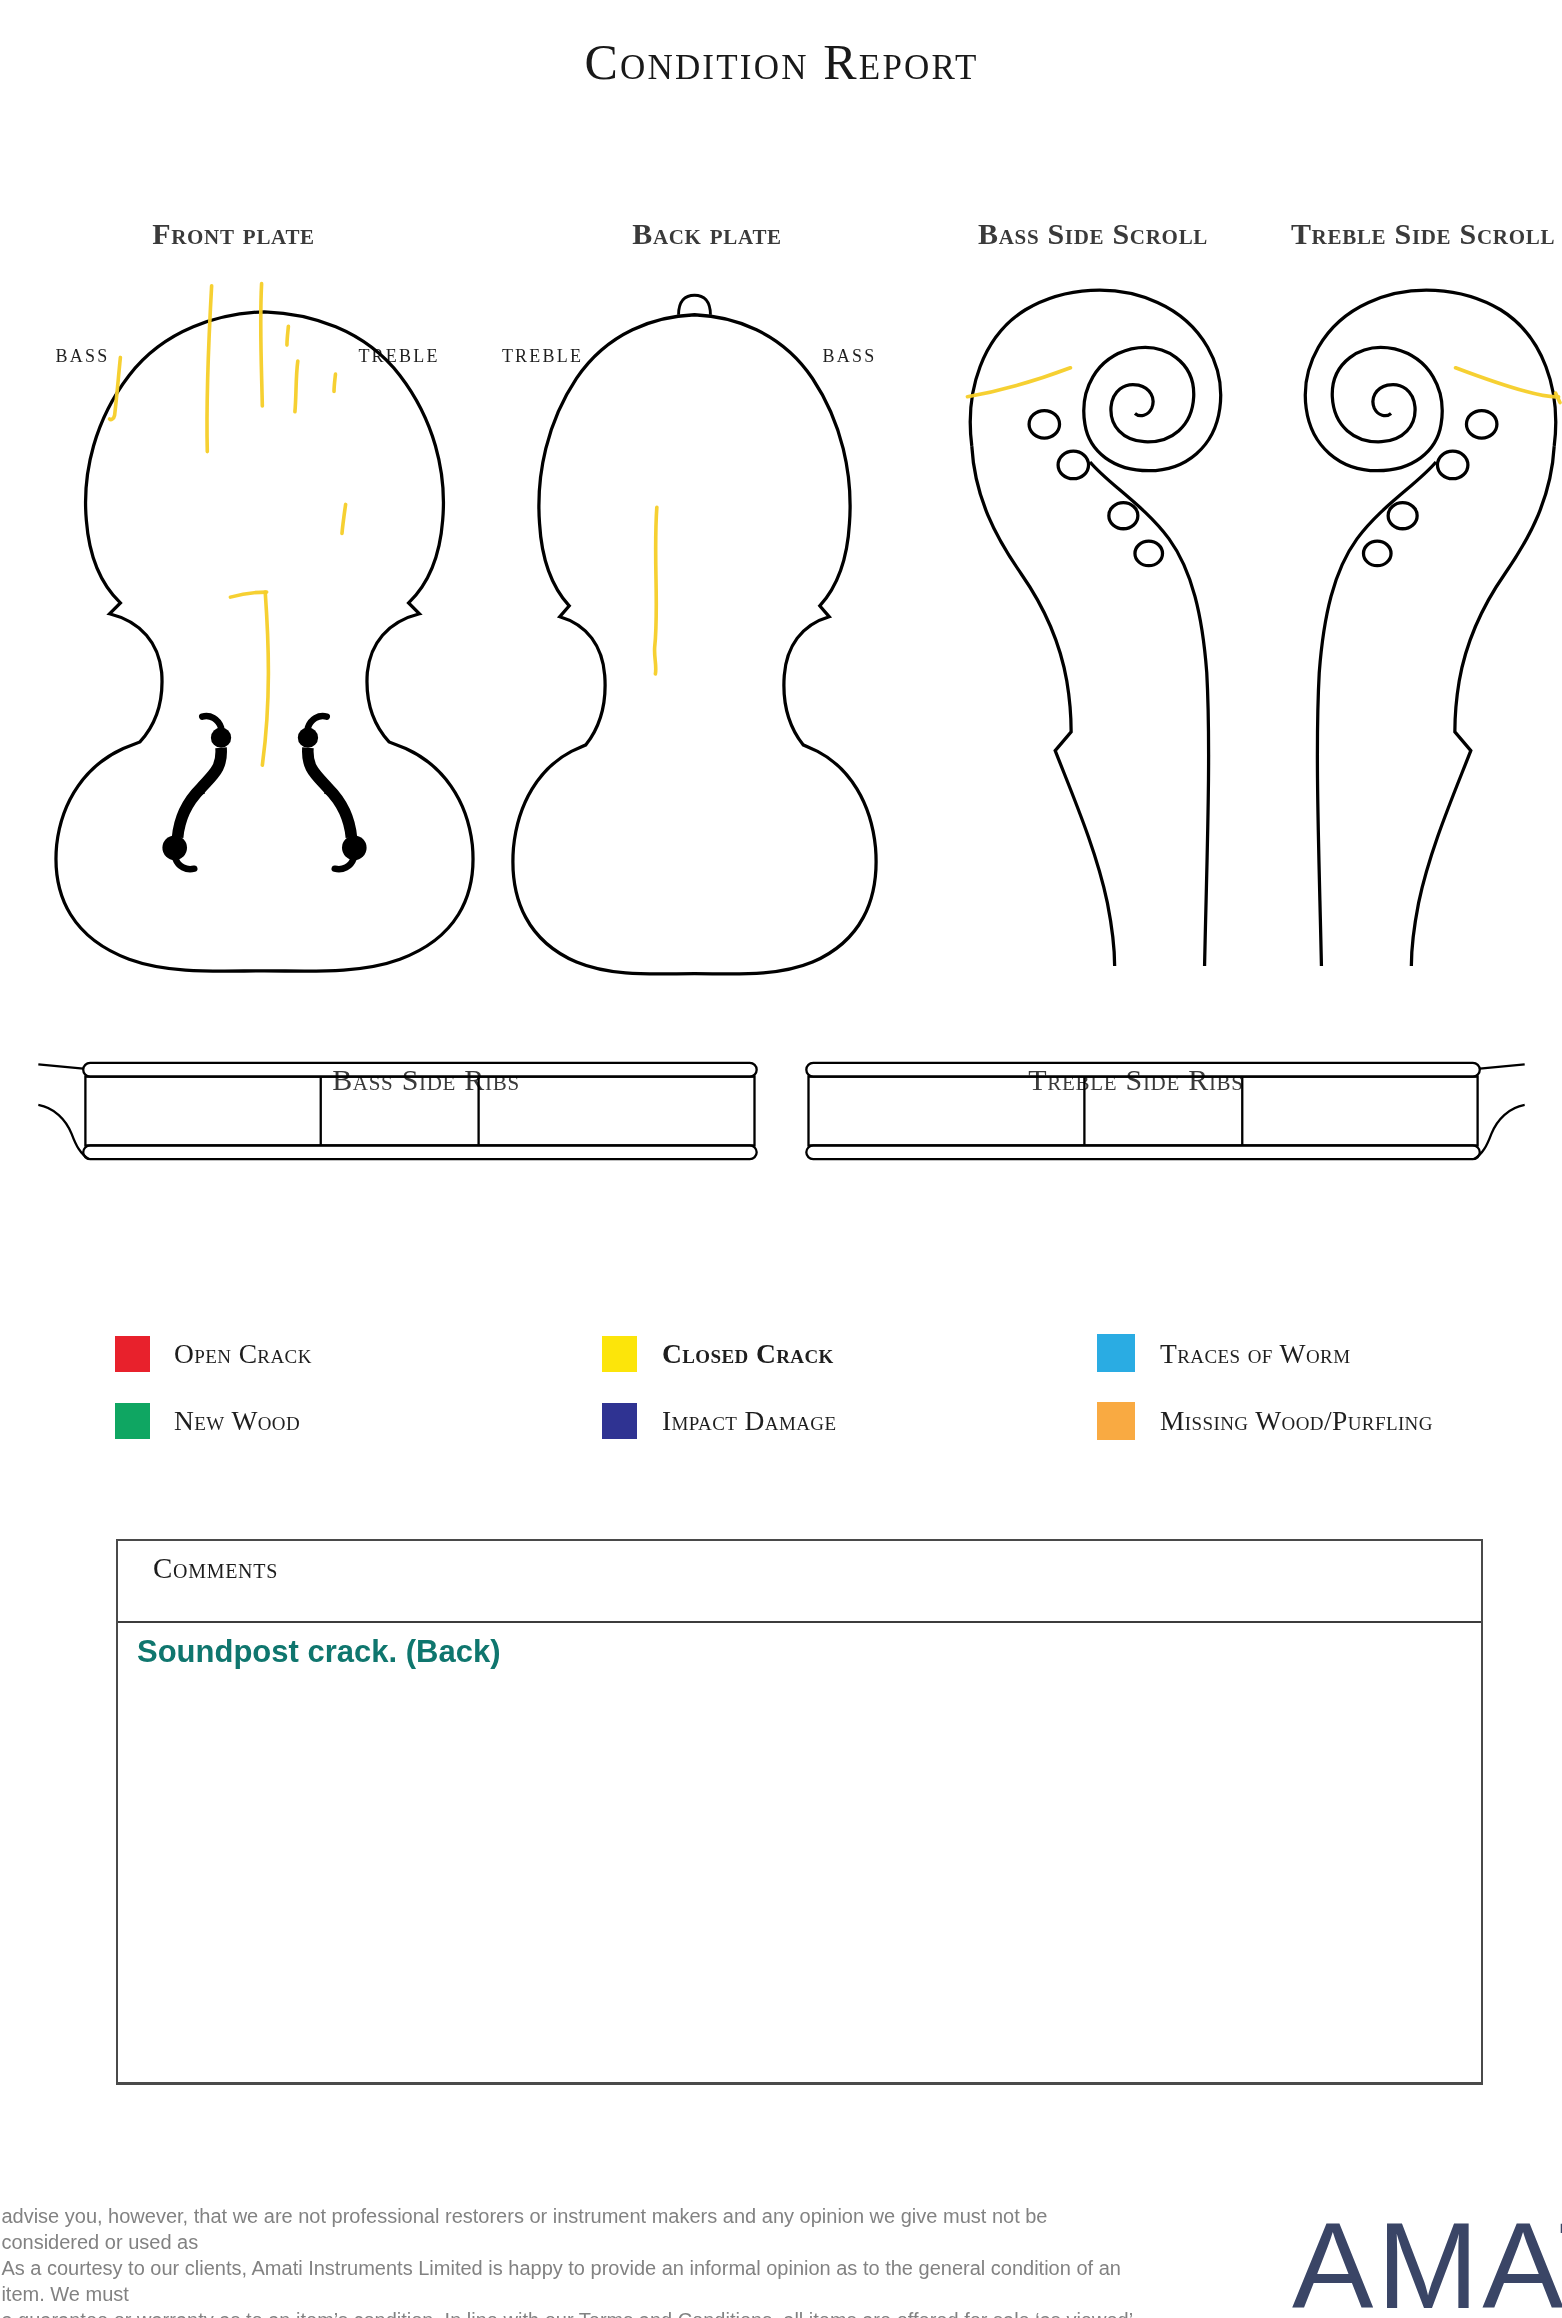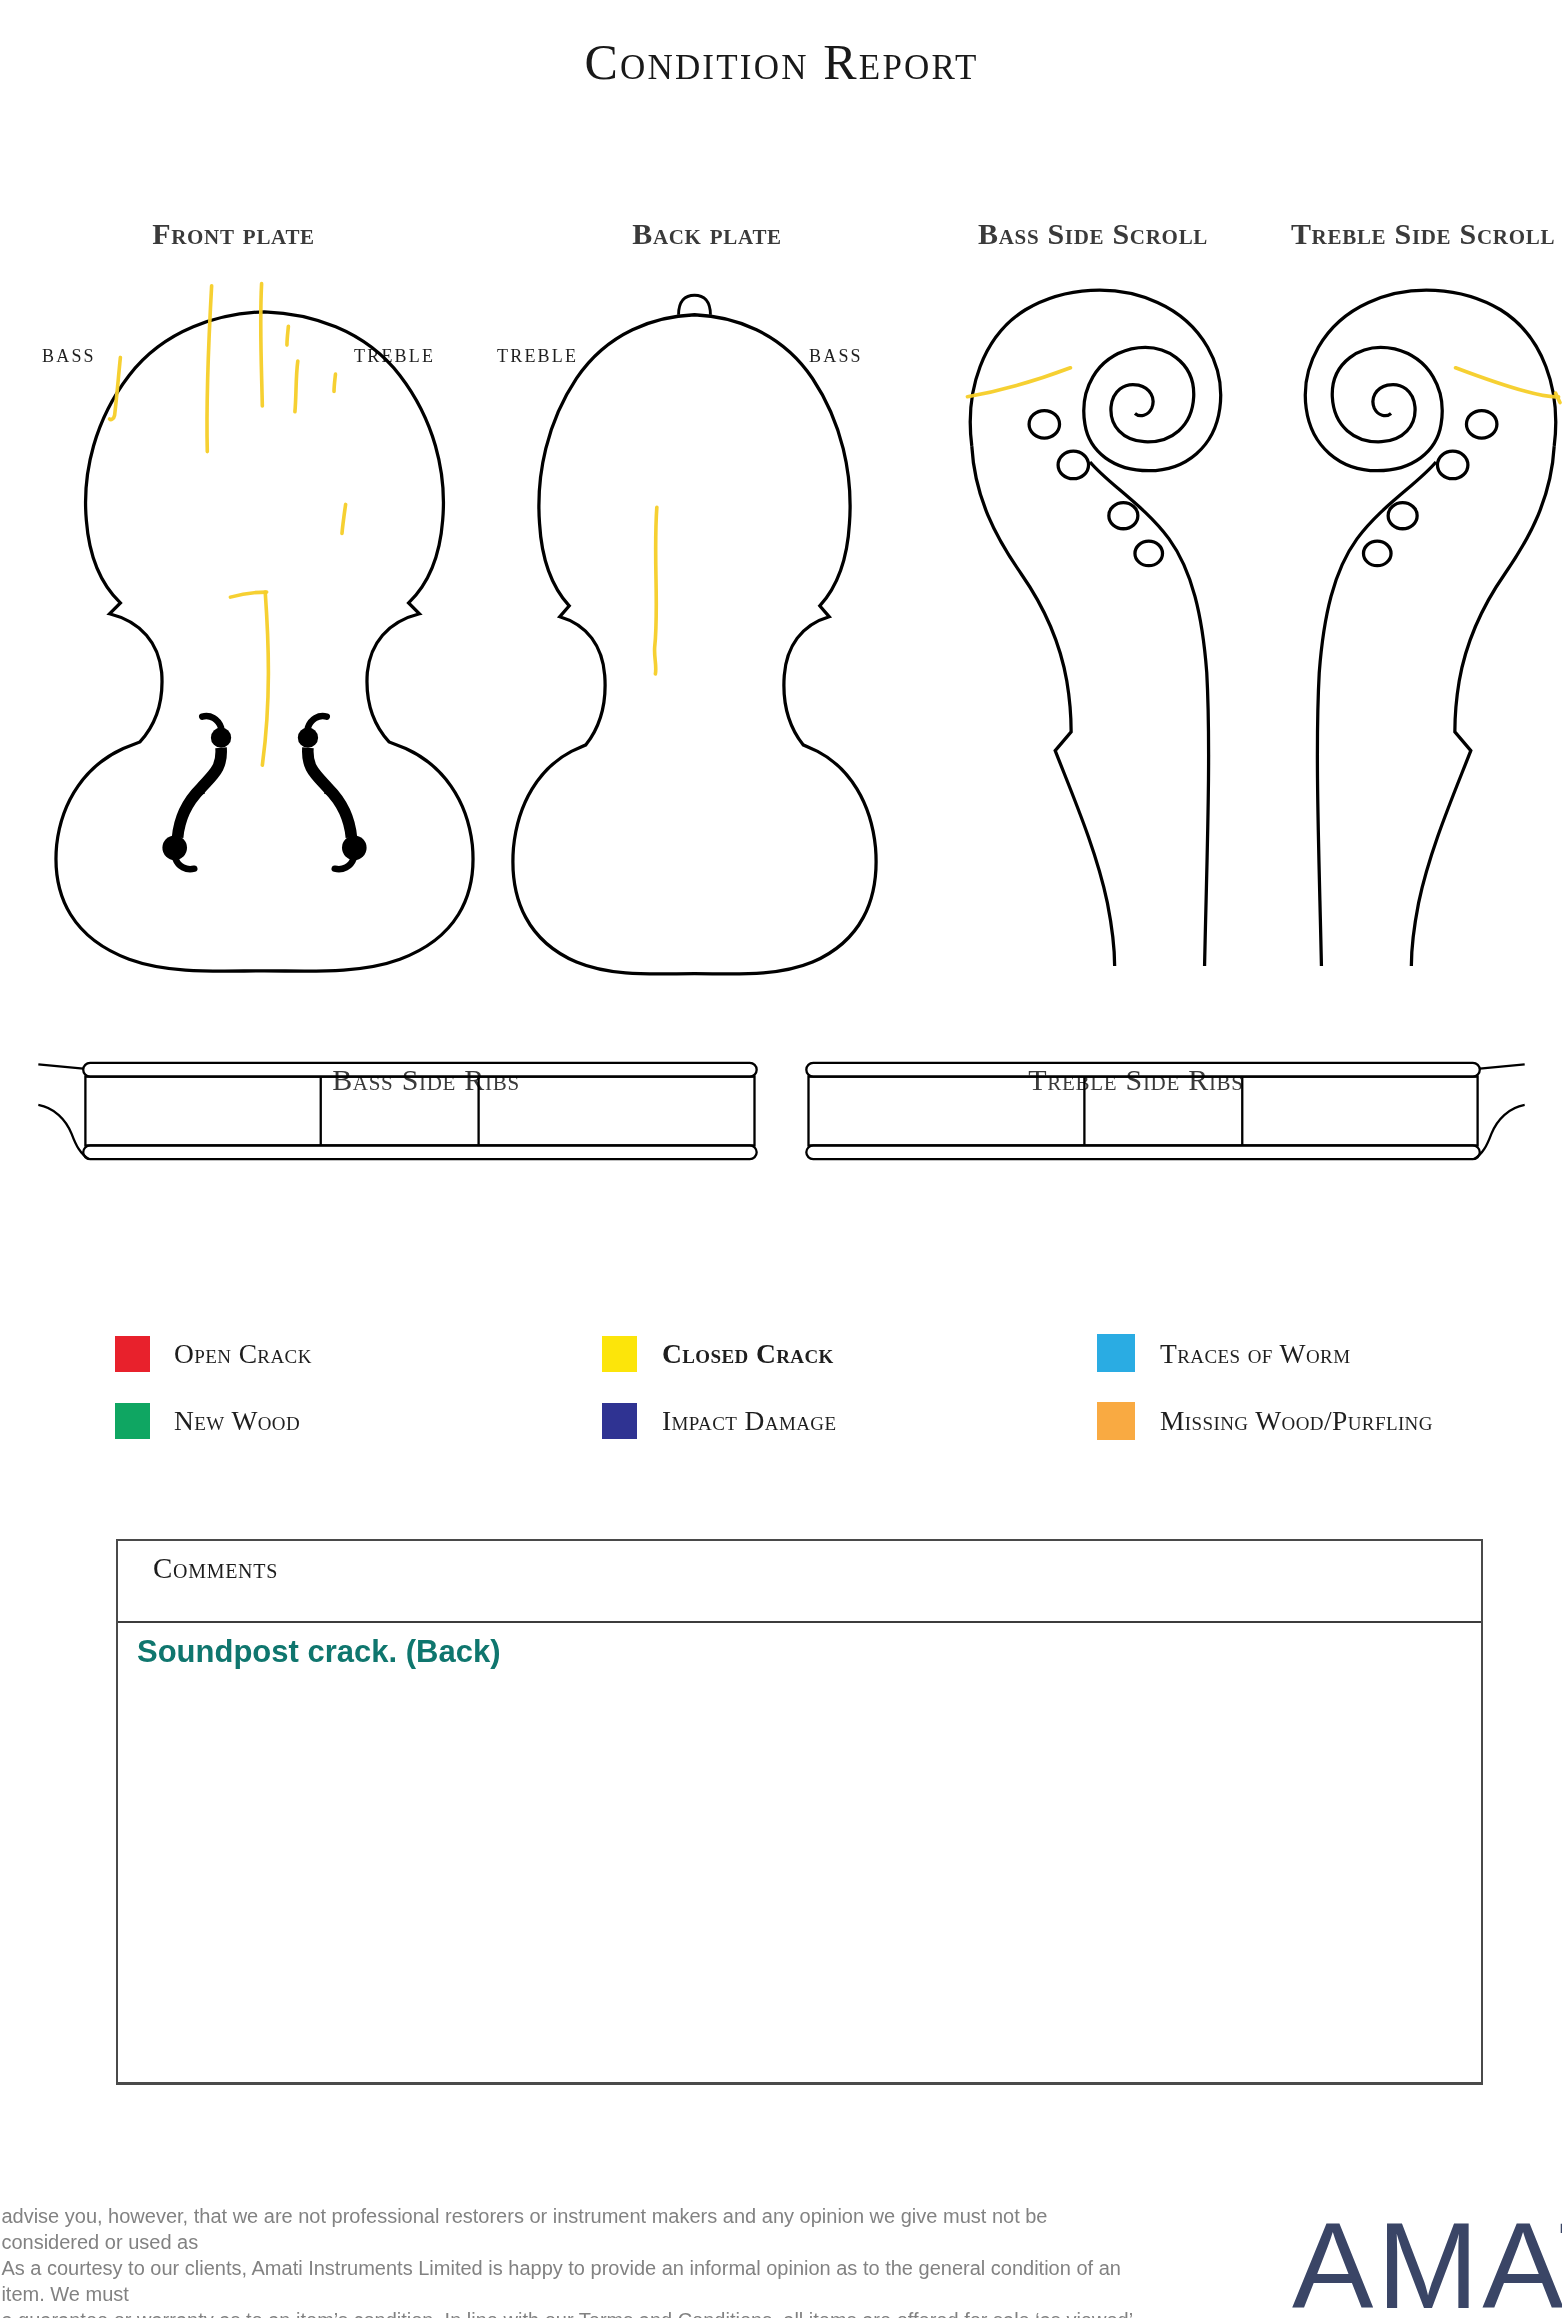--- a/index.html
+++ b/index.html
@@ -2,21 +2,21 @@
 <html style="font-size:11.6px"><head>
 <meta charset="utf-8">
 <style>
   html,body{margin:0;padding:0;background:#fff;}
   #page{position:relative;width:1563px;height:2319px;background:#ffffff;overflow:hidden;
         font-family:"Liberation Serif", serif;color:#1a1a1a;}
   .abs{position:absolute;}
   .page-title{left:0;right:0;top:1.4px;text-align:center;font-variant:small-caps;
         font-size:50px;letter-spacing:2.2px;color:#191919;margin-top:32px;}
   .dg-label{font-variant:small-caps;font-size:30px;letter-spacing:0.7px;color:#3a3a3a;text-align:center;font-weight:bold;}
-  .side-label{font-size:18px;letter-spacing:2.2px;color:#1f1f1f;text-align:left;font-family:"Liberation Serif",serif;}
+  .side-label{font-size:18px;letter-spacing:2.2px;color:#1f1f1f;text-align:center;font-family:"Liberation Serif",serif;}
   .ribs-label{font-variant:small-caps;font-size:30px;letter-spacing:0.7px;color:#3a3a3a;text-align:center;}
   .legend-swatch{position:absolute;width:35px;height:36px;}
   .legend-label{position:absolute;font-variant:small-caps;font-size:27.5px;color:#1e1e1e;letter-spacing:0.4px;white-space:nowrap;}
   .legend-label.bold{font-weight:bold;}
   .comments-box{position:absolute;left:116px;top:1539px;width:1367px;height:546px;
         border:2.2px solid #4a4a4a;border-top-width:2.9px;border-bottom-width:3.6px;box-sizing:border-box;background:#fff;}
   .comments-header{position:absolute;left:35px;top:11px;font-variant:small-caps;
         font-size:29px;color:#1c1c1c;letter-spacing:0.7px;}
   .comments-divider{position:absolute;left:0;right:0;top:80px;height:0;border-top:2.2px solid #3c3c3c;}
   .comments-text{position:absolute;left:19px;top:93px;font-family:"Liberation Sans",sans-serif;

